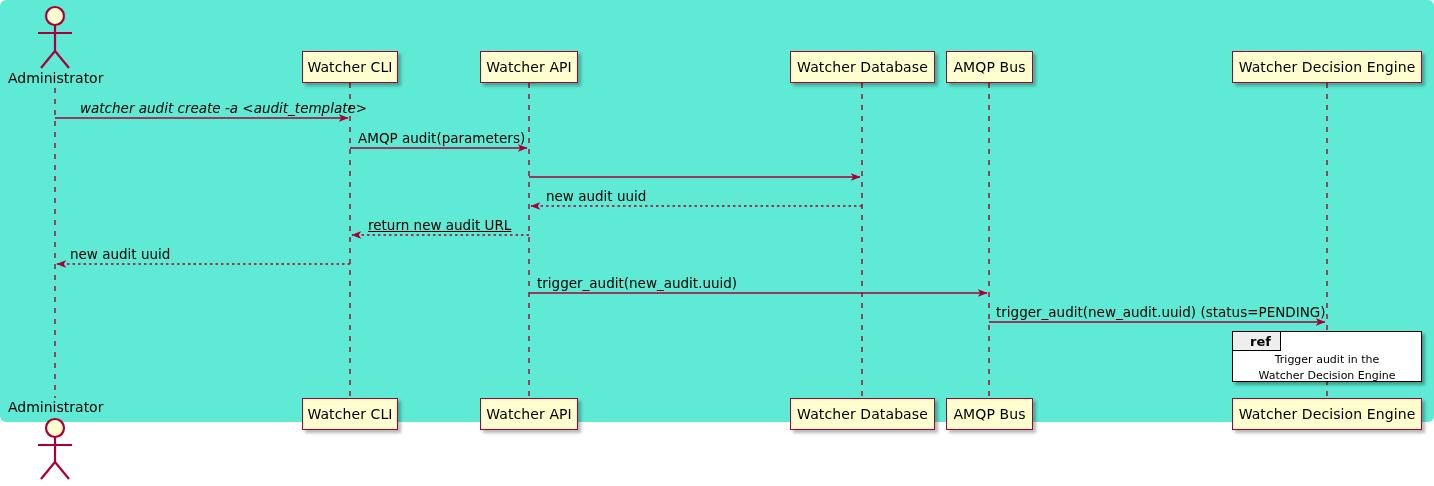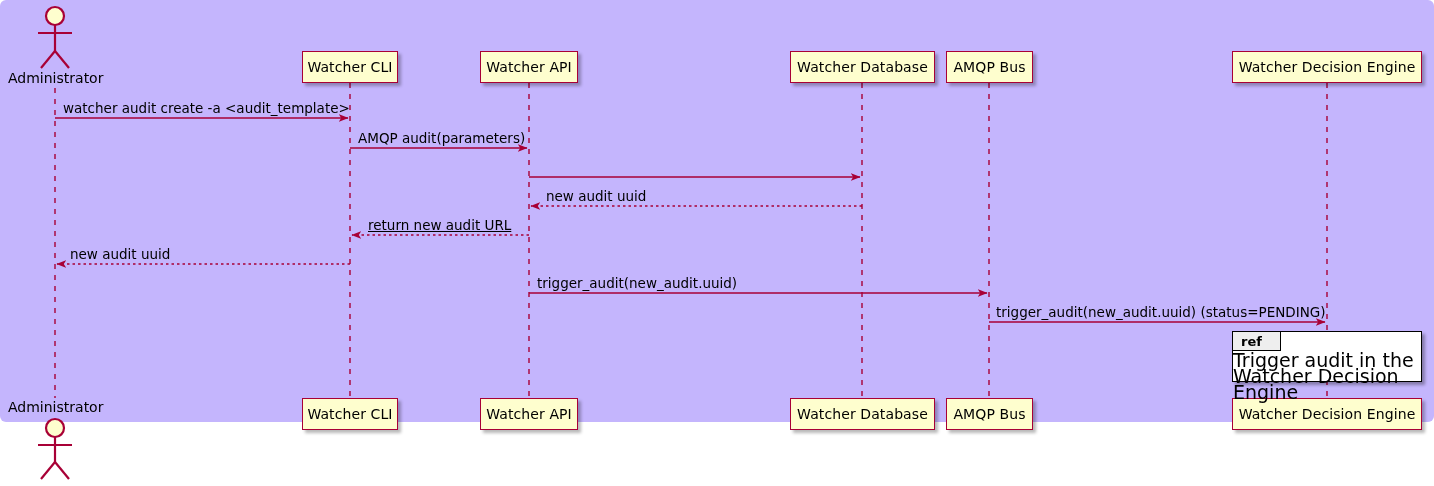--- a/index.html
+++ b/index.html
@@ -10,21 +10,21 @@
   body {
     font-family: "DejaVu Sans", sans-serif;
     width: 1434px;
     height: 486px;
     overflow: hidden;
   }
   #diagram {
     position: relative;
     width: 1434px;
     height: 422px;
-    background: #c4b5fd;
+    background: #5eead4;
     border-radius: 6px;
   }
   svg.layer {
     position: absolute;
     left: 0;
     top: 0;
     width: 1434px;
     height: 486px;
   }
   .plabel {
@@ -76,21 +76,22 @@
     display: flex;
     align-items: center;
     padding-left: 8px;
     box-sizing: border-box;
   }
   .ref-body {
     position: absolute;
     left: 0;
     top: 20px;
     width: 100%;
-    font-size: 19px;
+    text-align: center;
+    font-size: 11px;
     line-height: 16px;
     color: #000000;
   }
 </style>
 </head>
 <body>
 
 <div id="diagram">
 
   <svg class="layer" viewBox="0 0 1434 486">
@@ -167,30 +168,30 @@
   <div class="plabel" style="left:946px; top:398px; width:87px; height:32px;">
     <span>AMQP Bus</span>
   </div>
   <div class="plabel" style="left:1232px; top:398px; width:190px; height:32px;">
     <span>Watcher Decision Engine</span>
   </div>
 
   <div class="actor-label" style="left:8px; top:70px;">Administrator</div>
   <div class="actor-label" style="left:8px; top:399px;">Administrator</div>
 
-  <div class="msg-label" style="left:63px; top:102px;">watcher audit create -a &lt;audit_template&gt;</div>
+  <div class="msg-label" style="left:80px; top:102px;font-style:italic;">watcher audit create -a &lt;audit_template&gt;</div>
   <div class="msg-label" style="left:358px; top:132px;">AMQP audit(parameters)</div>
   <div class="msg-label" style="left:546px; top:190px;">new audit uuid</div>
   <div class="msg-label" style="left:368px; top:219px;text-decoration:underline;">return new audit URL</div>
   <div class="msg-label" style="left:70px; top:248px;">new audit uuid</div>
   <div class="msg-label" style="left:537px; top:277px;">trigger_audit(new_audit.uuid)</div>
   <div class="msg-label" style="left:996px; top:306px;">trigger_audit(new_audit.uuid) (status=PENDING)</div>
 
   <div class="refbox" style="left:1232px; top:331px; width:190px; height:51px;">
-    <div class="ref-header" style="width:48px;">
+    <div class="ref-header" style="width:48px;justify-content:center;">
       <span>ref</span>
     </div>
     <div class="ref-body">
       <div>Trigger audit in the</div>
       <div>Watcher Decision Engine</div>
     </div>
   </div>
 
 </div>
 

